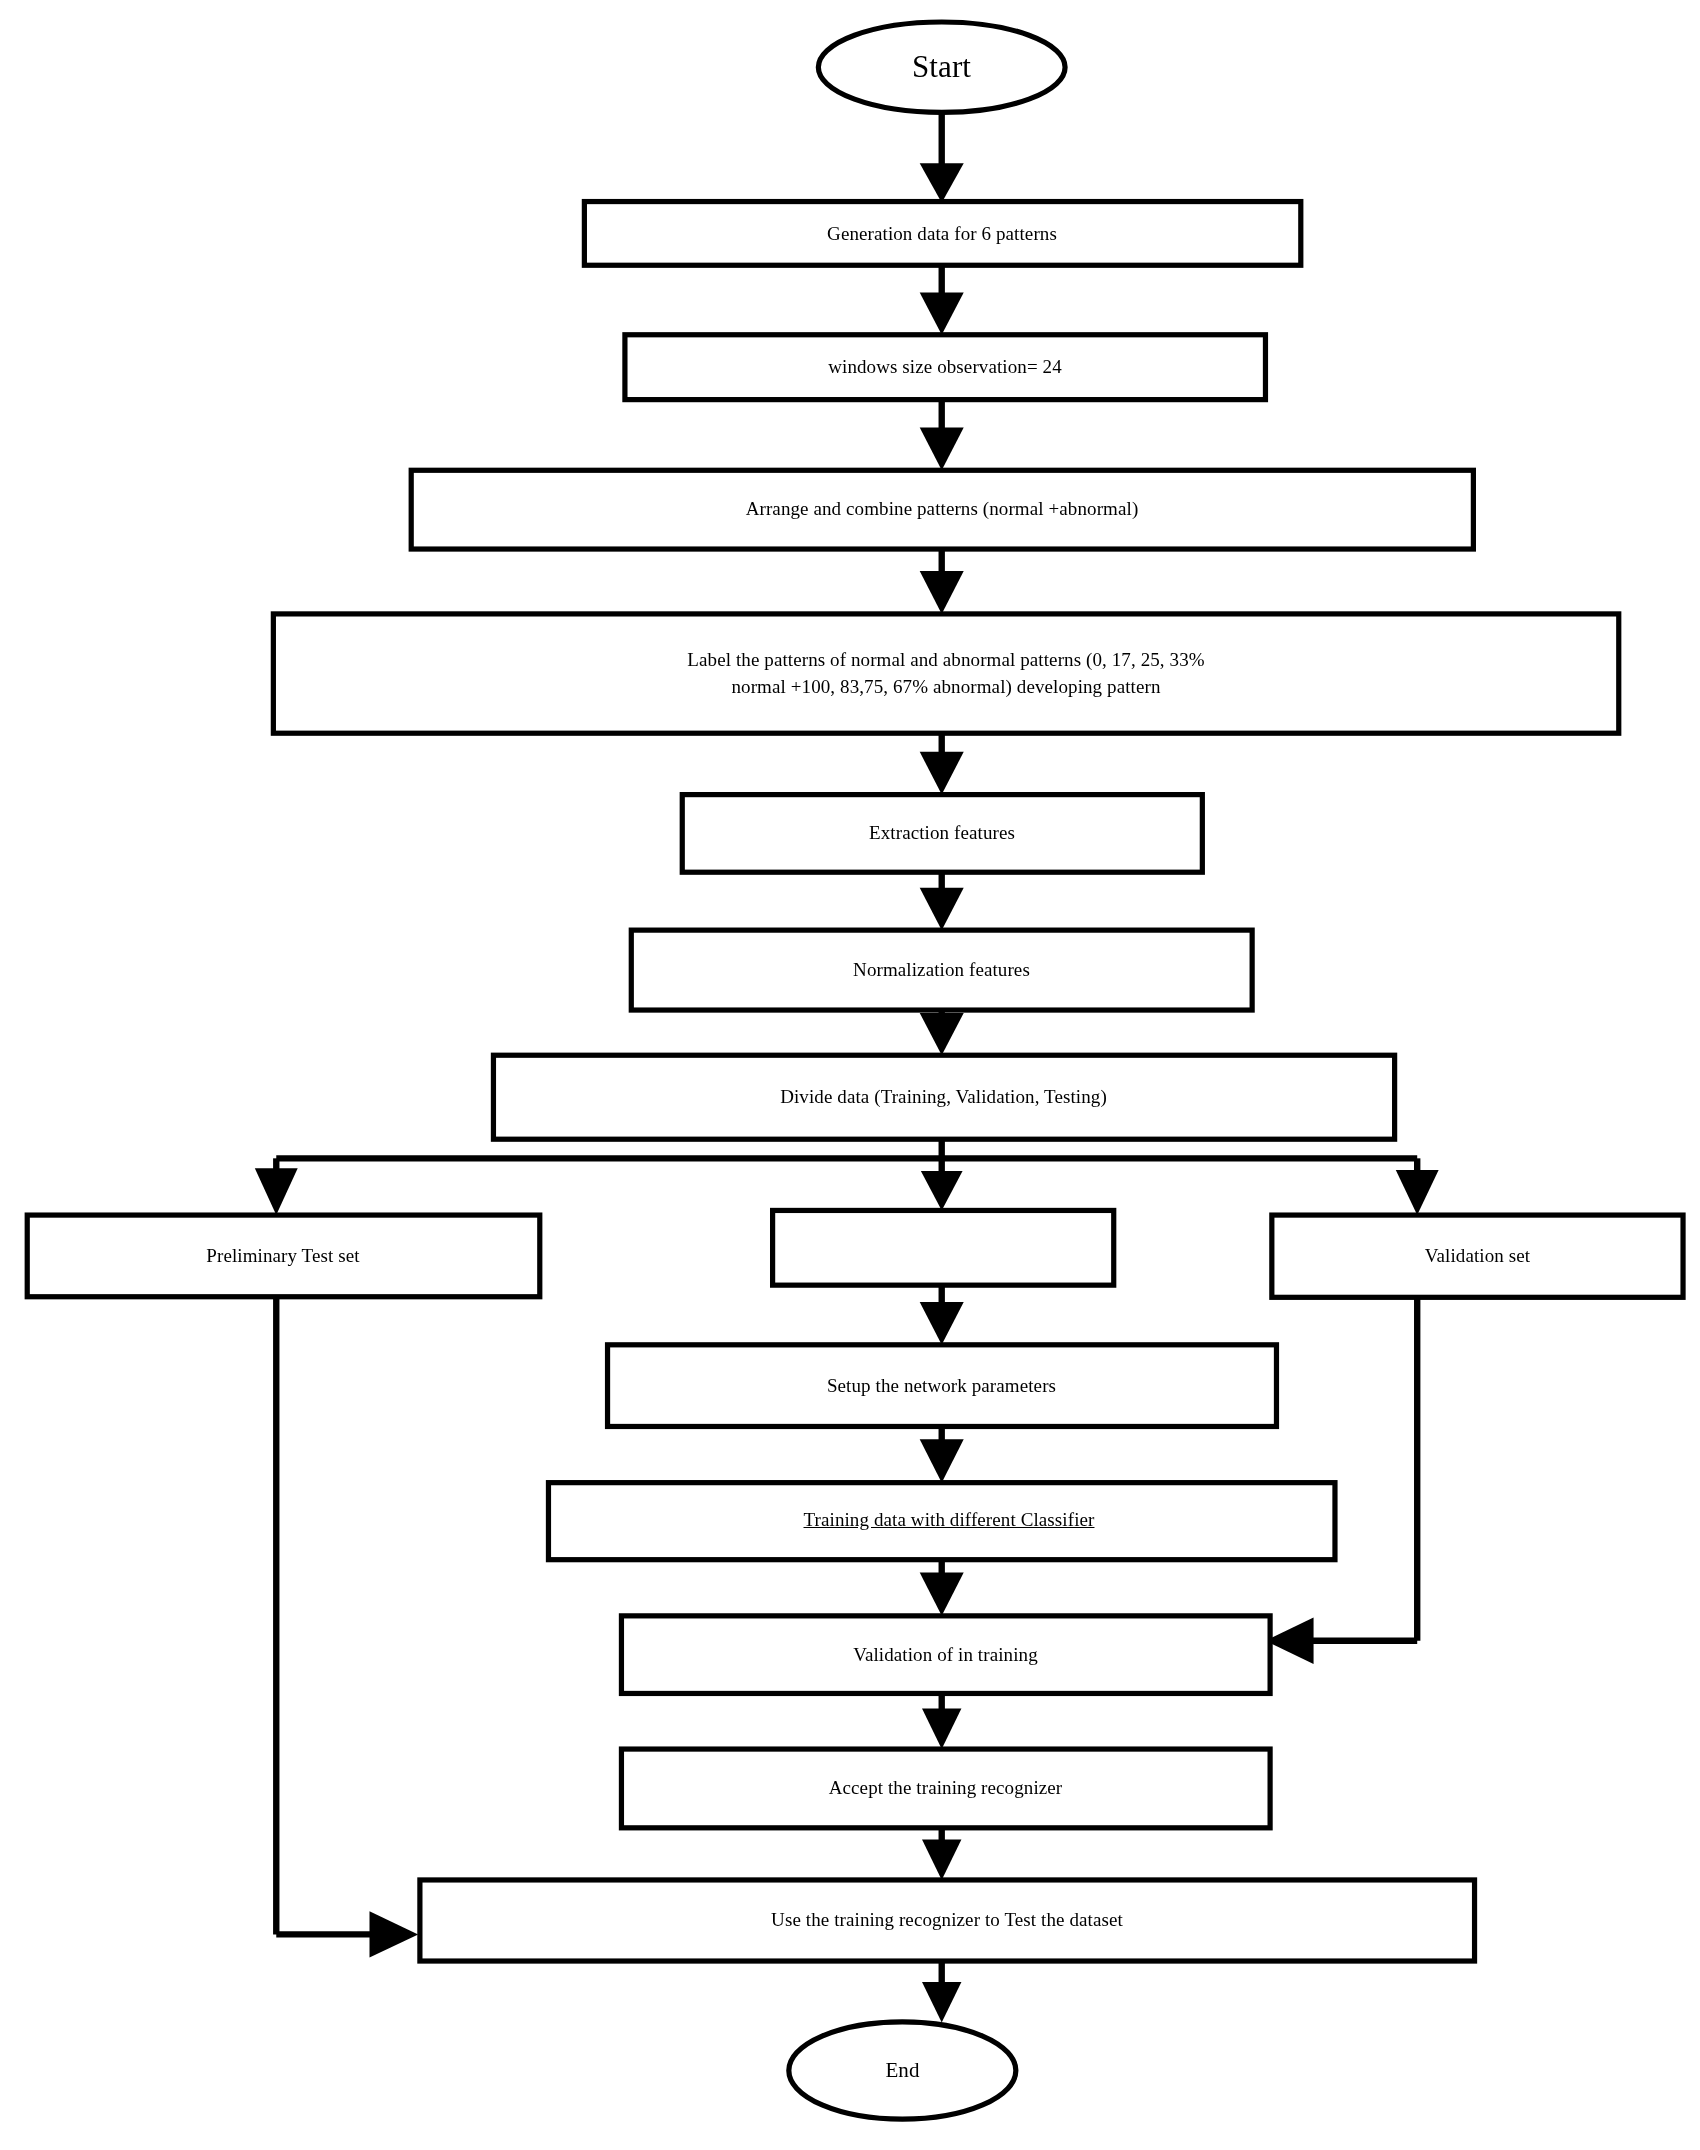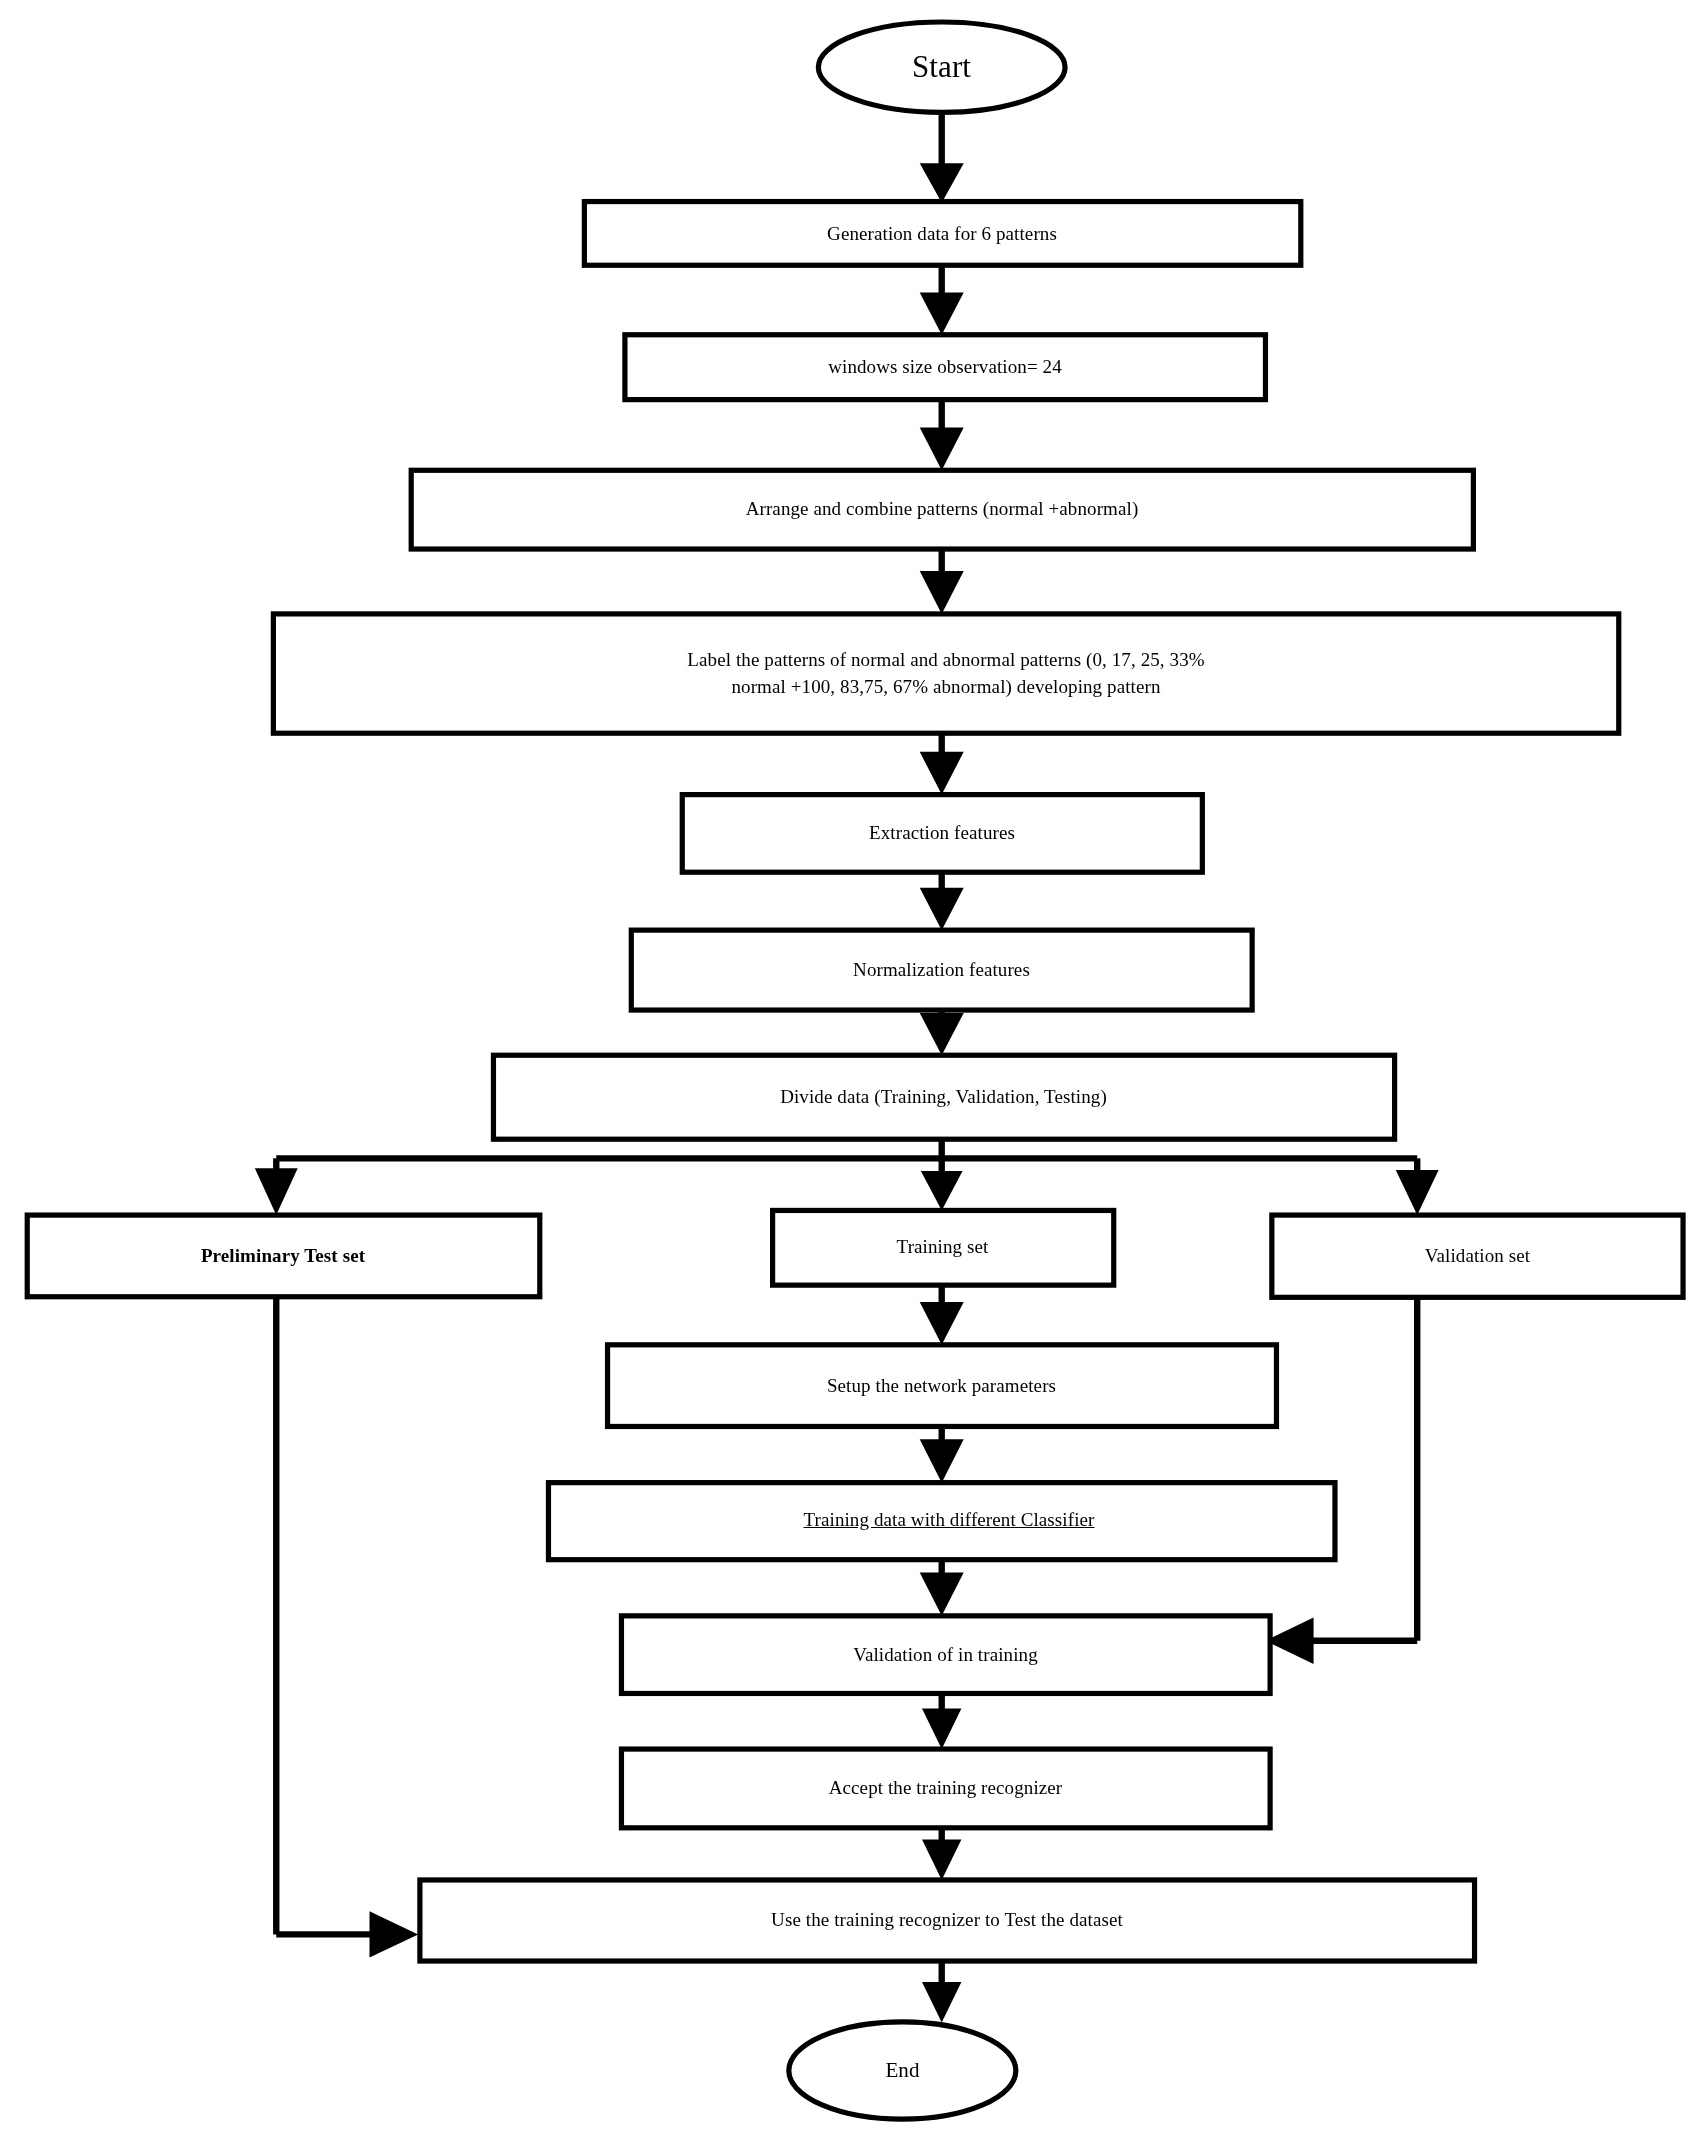--- a/index.html
+++ b/index.html
@@ -215,23 +215,22 @@
 
   <div class="node-label two-line" style="left:285px; top:614px; width:1322px; height:119px;">Label the patterns of normal and abnormal patterns (0, 17, 25, 33%
 normal +100, 83,75, 67% abnormal) developing pattern</div>
 
   <div class="node-label" style="left:682px; top:794px; width:520px; height:78px;">Extraction features</div>
 
   <div class="node-label" style="left:631px; top:930px; width:621px; height:80px;">Normalization features</div>
 
   <div class="node-label" style="left:493px; top:1055px; width:901px; height:84px;">Divide data (Training, Validation, Testing)</div>
 
-  <div class="node-label" style="left:27px; top:1215px; width:512px; height:82px;font-weight:bold;">Preliminary Test set</div>
-
-  <div class="node-label" style="left:772px; top:1210px; width:341px; height:75px;">Training set</div>
+  <div class="node-label" style="left:27px; top:1215px; width:512px; height:82px;">Preliminary Test set</div>
+
 
   <div class="node-label" style="left:1272px; top:1215px; width:411px; height:82px;">Validation set</div>
 
   <div class="node-label" style="left:607px; top:1345px; width:669px; height:82px;text-align:center;">Setup the network parameters</div>
 
   <div class="node-label" style="left:556px; top:1482px; width:786px; height:77px;text-decoration:underline;">Training data with different Classifier</div>
 
   <div class="node-label" style="left:621px; top:1616px; width:649px; height:78px;">Validation of in training</div>
 
   <div class="node-label" style="left:621px; top:1749px; width:649px; height:79px;">Accept the training recognizer</div>

